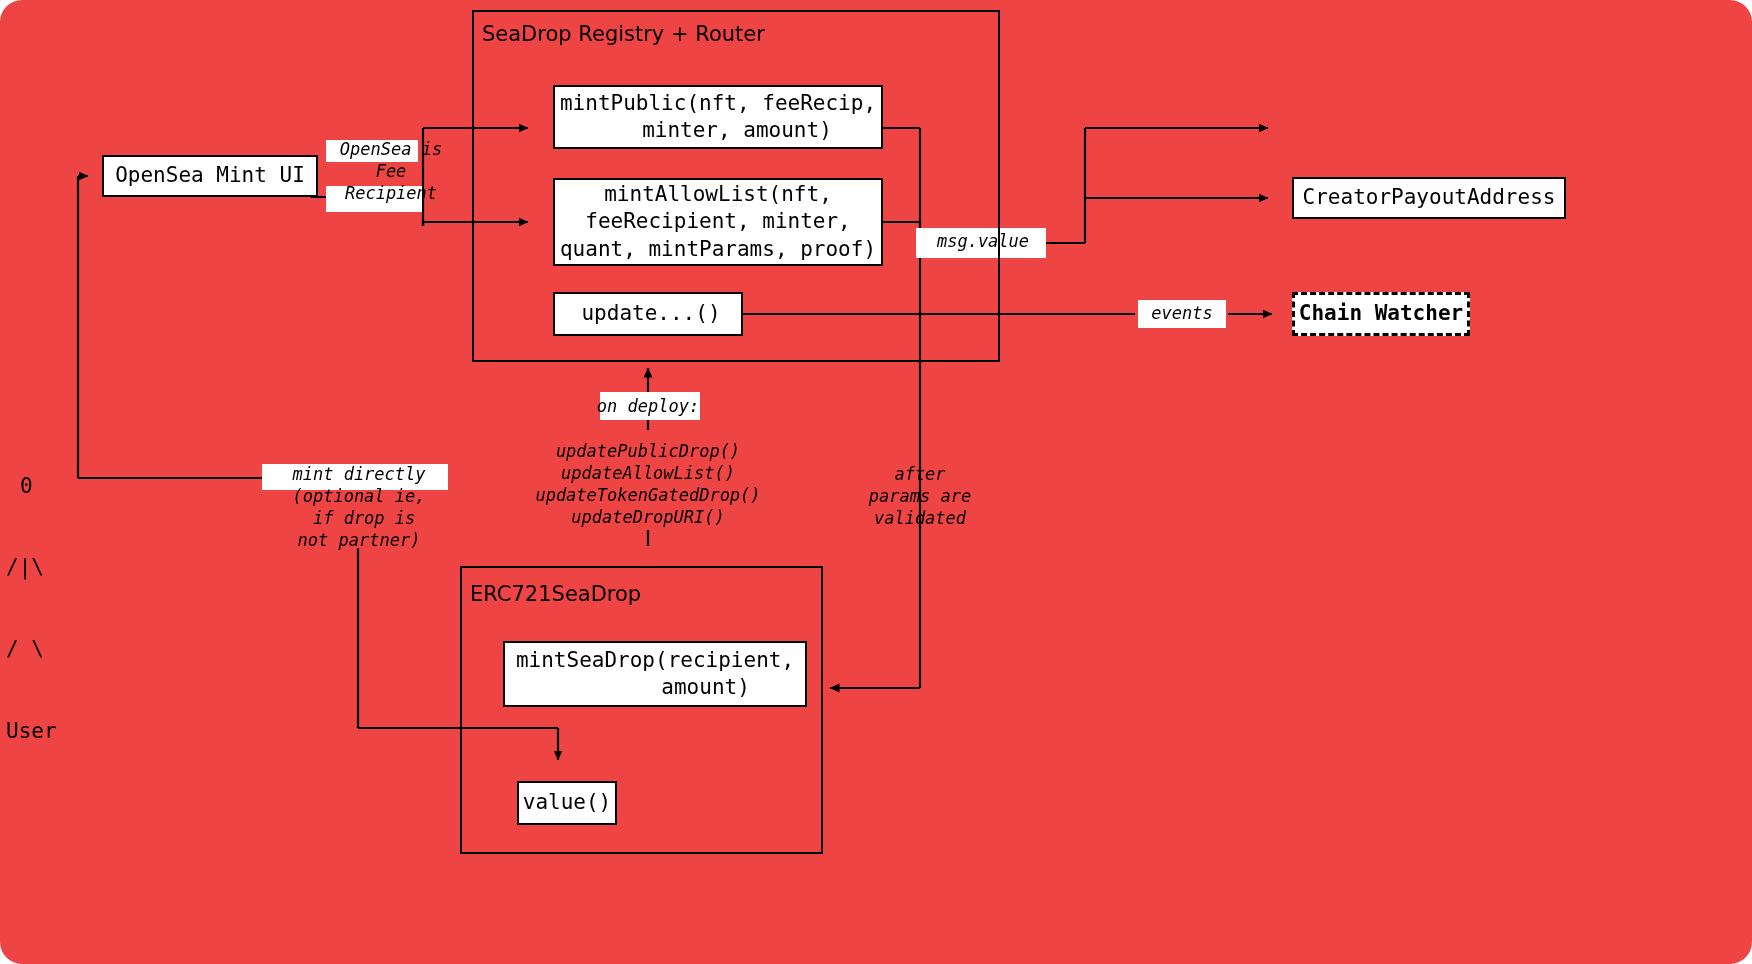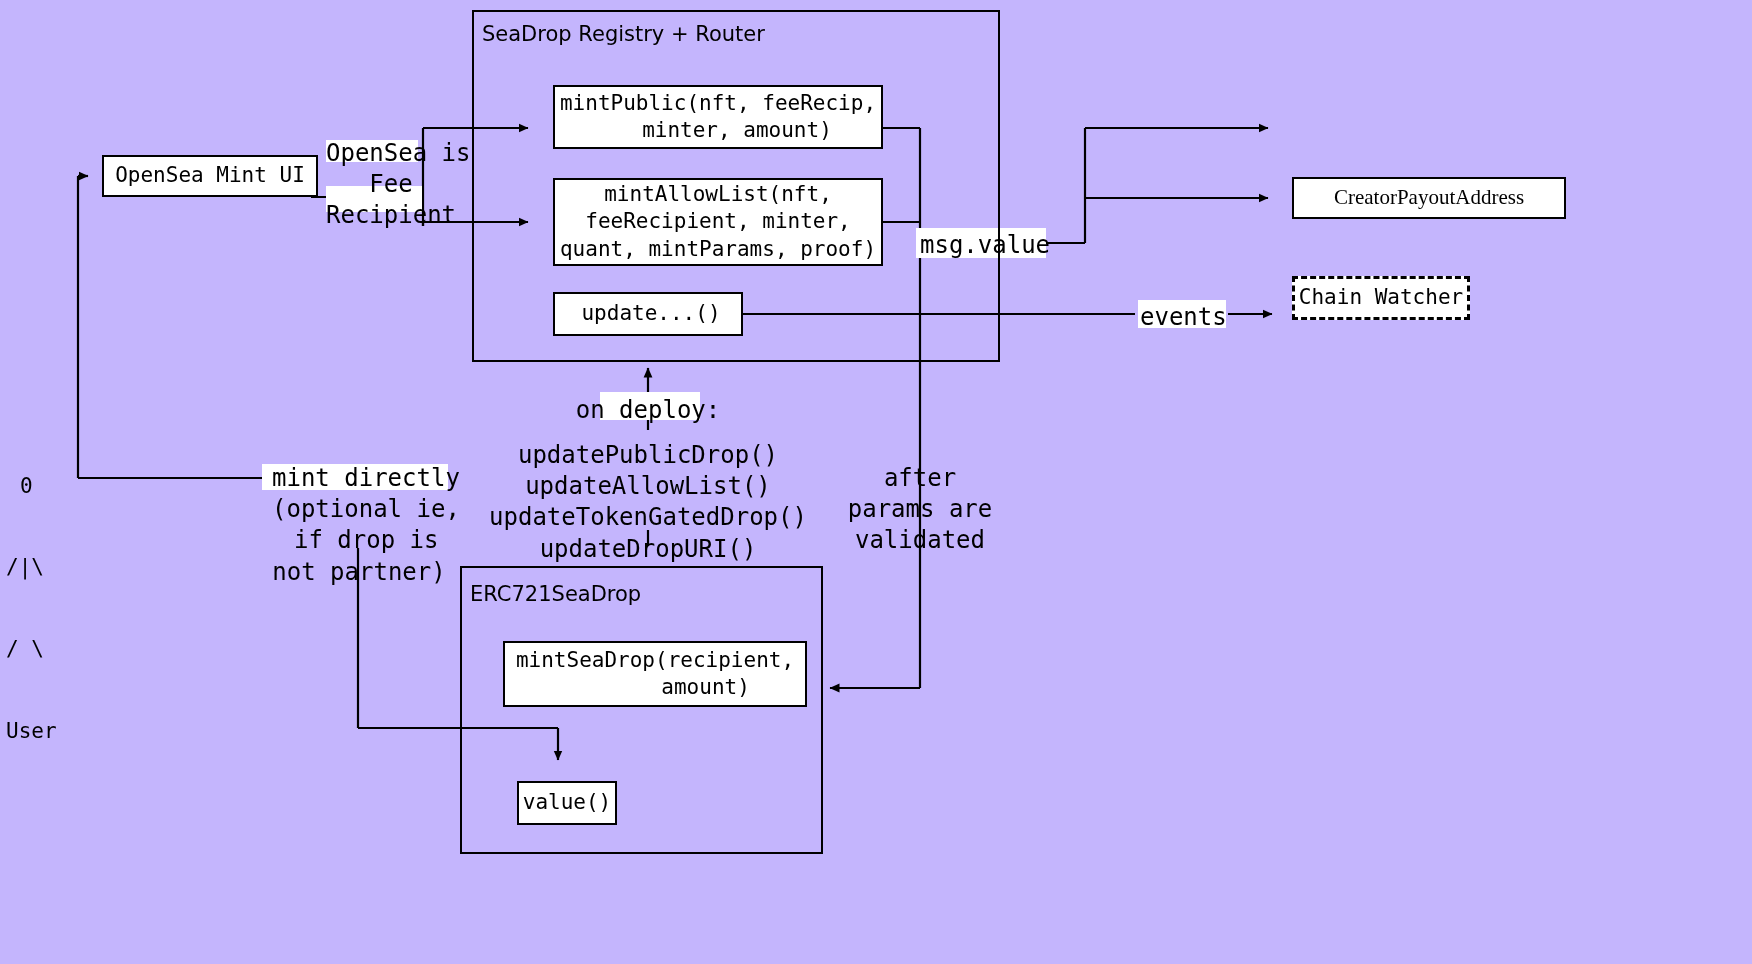--- a/index.html
+++ b/index.html
@@ -5,24 +5,25 @@
 <style>
   html, body {
     margin: 0;
     padding: 0;
     background: #ffffff;
   }
   #canvas {
     position: relative;
     width: 1752px;
     height: 964px;
-    background: #c4b5fd;
+    background: #ef4444;
     font-family: "DejaVu Sans Mono", "Liberation Mono", monospace;
     color: #000000;
     overflow: hidden;
+    border-radius: 22px;
   }
   svg.wires {
     position: absolute;
     left: 0;
     top: 0;
     width: 1752px;
     height: 964px;
     pointer-events: none;
   }
   .box {
@@ -52,25 +53,26 @@
     display: block;
   }
   .container-title {
     position: absolute;
     font-size: 21px;
     white-space: pre;
     font-family: "DejaVu Sans", "Liberation Sans", sans-serif;
   }
   .label {
     position: absolute;
-    font-size: 24px;
+    font-size: 17px;
     line-height: 1.30;
     white-space: pre;
     text-align: center;
     background: transparent;
+    font-style: italic;
   }
   .ascii-user {
     position: absolute;
     font-size: 21px;
     line-height: 1.30;
     white-space: pre;
     text-align: left;
   }
   .gapmask {
     position: absolute;
@@ -158,23 +160,23 @@
   <div class="box" style="left:545px; top:85px; width:330px; height:64px;">mintPublic(nft, feeRecip,
    minter, amount)</div>
 
   <div class="box" style="left:545px; top:178px; width:330px; height:88px;">mintAllowList(nft,
 feeRecipient, minter,
 quant, mintParams, proof)</div>
 
   <div class="box" style="left:545px; top:292px; width:190px; height:44px;padding-left:6px;">update...()</div>
 
 
-  <div class="box" style="left:1284px; top:177px; width:274px; height:42px;font-family:Liberation Serif, serif;">CreatorPayoutAddress</div>
-
-  <div class="box dashed" style="left:1284px; top:276px; width:178px; height:44px;">Chain Watcher</div>
+  <div class="box" style="left:1284px; top:177px; width:274px; height:42px;">CreatorPayoutAddress</div>
+
+  <div class="box dashed" style="left:1284px; top:292px; width:178px; height:44px;font-weight:bold;">Chain Watcher</div>
 
   <div class="box" style="left:495px; top:641px; width:304px; height:66px;">mintSeaDrop(recipient,
         amount)</div>
 
   <div class="box" style="left:509px; top:781px; width:100px; height:44px;">value()</div>
 
   <div class="ascii-user" style="left:6px; top:418px;">
     <div style="padding-left:14px;">0</div>
     <div>/|\</div>
     <div>/ \</div>

